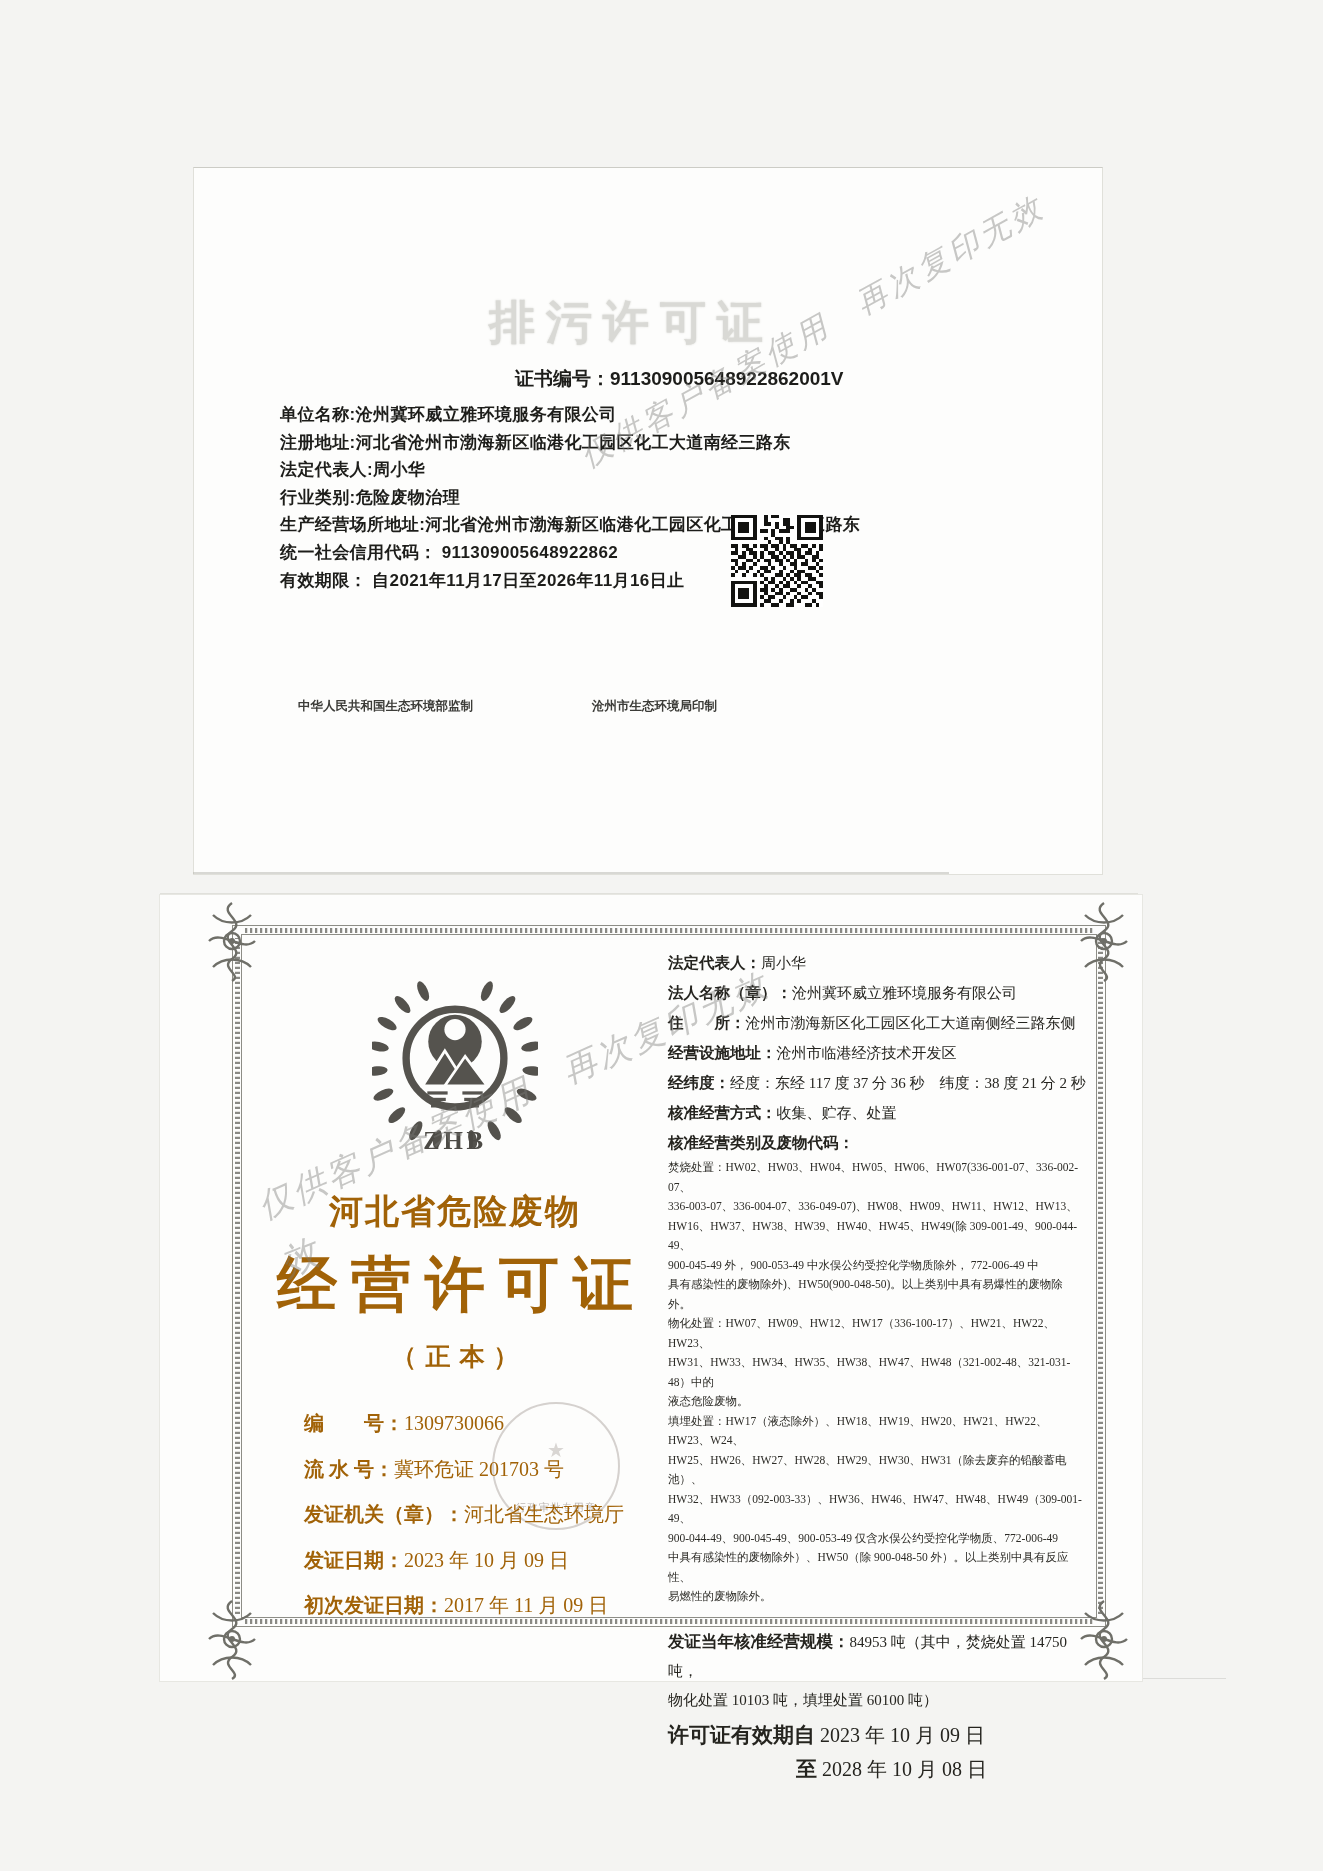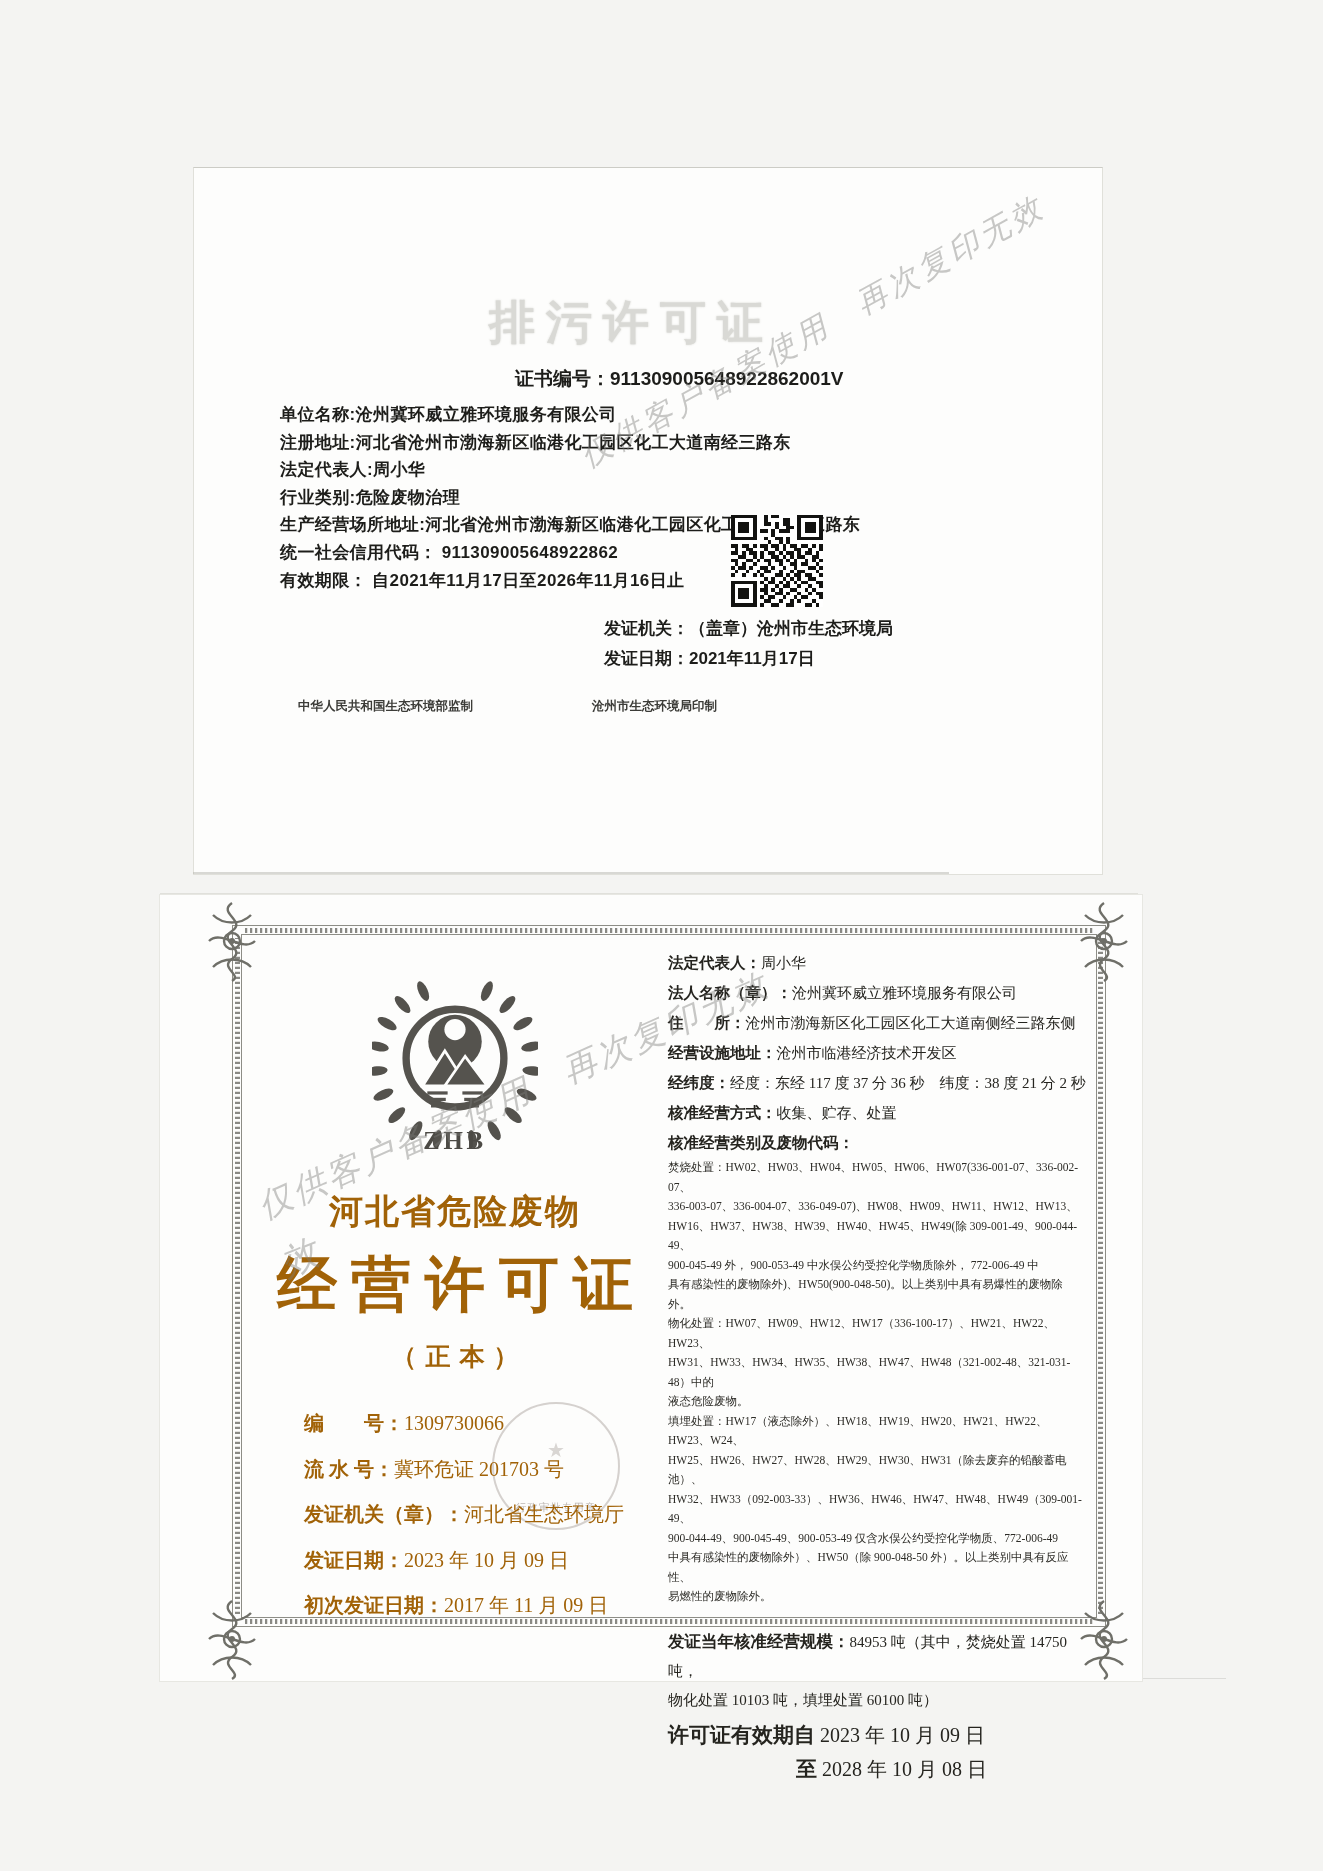--- a/index.html
+++ b/index.html
@@ -110,24 +110,20 @@
       </g>
       <g fill="#121210">
         <rect x="2" y="2" width="3" height="3"></rect>
           <rect x="20" y="2" width="3" height="3"></rect>
           <rect x="2" y="20" width="3" height="3"></rect>
         <path d="M9 0h1v2H9z M11 0h2v1h-2z M14 1h2v2h-2z M9 2h2v1H9z M12 2h1v2h-1z M15 3h2v1h-2z M8 4h2v1H8z M11 4h1v2h-1z M13 4h3v1h-3z M9 6h1v1H9z M12 6h2v1h-2z M15 6h1v2h-1z M10 7h1v1h-1z M13 7h1v1h-1z M0 8h2v1H0z M3 8h2v1H3z M6 8h1v1H6z M8 8h2v1H8z M11 8h2v1h-2z M14 8h1v2h-1z M16 8h2v1h-2z M19 8h2v1h-2z M22 8h1v1h-1z M24 8h1v2h-1z M1 9h1v2H1z M4 9h2v1H4z M9 9h1v1H9z M12 9h1v1h-1z M17 9h2v1h-2z M21 9h1v1h-1z M0 10h1v1H0z M3 10h1v2h-1z M5 10h2v1H5z M8 10h1v2H8z M10 10h2v1h-2z M13 10h1v1h-1z M15 10h2v1h-2z M18 10h1v2h-1z M20 10h2v1h-2z M23 10h1v1h-1z M2 11h1v1H2z M6 11h1v1H6z M11 11h2v1h-2z M14 11h1v1h-1z M16 11h1v1h-1z M19 11h1v1h-1z M22 11h2v1h-2z M0 12h2v1H0z M4 12h2v1H4z M7 12h1v1H7z M9 12h2v1H9z M12 12h2v1h-2z M15 12h1v1h-1z M17 12h1v1h-1z M20 12h1v2h-1z M22 12h1v1h-1z M24 12h1v1h-1z M1 13h1v1H1z M3 13h1v1H3z M6 13h1v1H6z M10 13h1v1h-1z M13 13h1v1h-1z M16 13h2v1h-2z M19 13h1v1h-1z M23 13h1v1h-1z M0 14h1v1H0z M2 14h2v1H2z M5 14h1v1H5z M8 14h2v1H8z M11 14h1v1h-1z M14 14h1v1h-1z M17 14h1v1h-1z M21 14h2v1h-2z M24 14h1v1h-1z M1 15h1v1H1z M4 15h1v1H4z M7 15h1v1H7z M9 15h2v1H9z M13 15h1v1h-1z M16 15h1v1h-1z M18 15h2v1h-2z M23 15h1v1h-1z M0 16h1v1H0z M3 16h1v1H3z M6 16h1v1H6z M8 16h1v1H8z M12 16h2v1h-2z M15 16h1v1h-1z M17 16h2v1h-2z M20 16h2v1h-2z M24 16h1v1h-1z M9 17h1v1H9z M11 17h1v1h-1z M14 17h1v1h-1z M16 17h1v1h-1z M18 17h1v1h-1z M21 17h2v1h-2z M8 18h1v1H8z M10 18h2v1h-2z M13 18h1v1h-1z M15 18h1v1h-1z M17 18h1v1h-1z M19 18h2v1h-2z M23 18h2v1h-2z M9 19h1v1H9z M12 19h1v1h-1z M14 19h2v1h-2z M18 19h1v1h-1z M21 19h1v1h-1z M24 19h1v1h-1z M8 20h2v1H8z M11 20h1v1h-1z M13 20h1v1h-1z M16 20h2v1h-2z M20 20h1v1h-1z M22 20h1v1h-1z M9 21h1v1H9z M12 21h2v1h-2z M15 21h1v1h-1z M18 21h1v1h-1z M21 21h1v1h-1z M23 21h2v1h-2z M8 22h1v1H8z M10 22h2v1h-2z M14 22h1v1h-1z M17 22h1v1h-1z M19 22h2v1h-2z M24 22h1v1h-1z M9 23h2v1H9z M13 23h1v1h-1z M16 23h1v1h-1z M18 23h1v1h-1z M22 23h1v1h-1z M8 24h1v1H8z M11 24h2v1h-2z M15 24h2v1h-2z M20 24h2v1h-2z M23 24h1v1h-1z"></path>
       </g>
     </svg>
   </div>
 
-  <div class="t-issuer">
-    <div><span class="lab">发证机关：</span><span>（盖章）沧州市生态环境局</span></div>
-    <div><span class="lab">发证日期：</span><span>2021年11月17日</span></div>
-  </div>
 
   <div class="t-footer" id="footerL">中华人民共和国生态环境部监制</div>
   <div class="t-footer" id="footerR">沧州市生态环境局印制</div>
 
   <div class="page" id="pageBottom"></div>
 
   <div class="frame">
     <div class="chain h top"></div>
     <div class="chain h bottom"></div>
     <div class="chain v left"></div>

